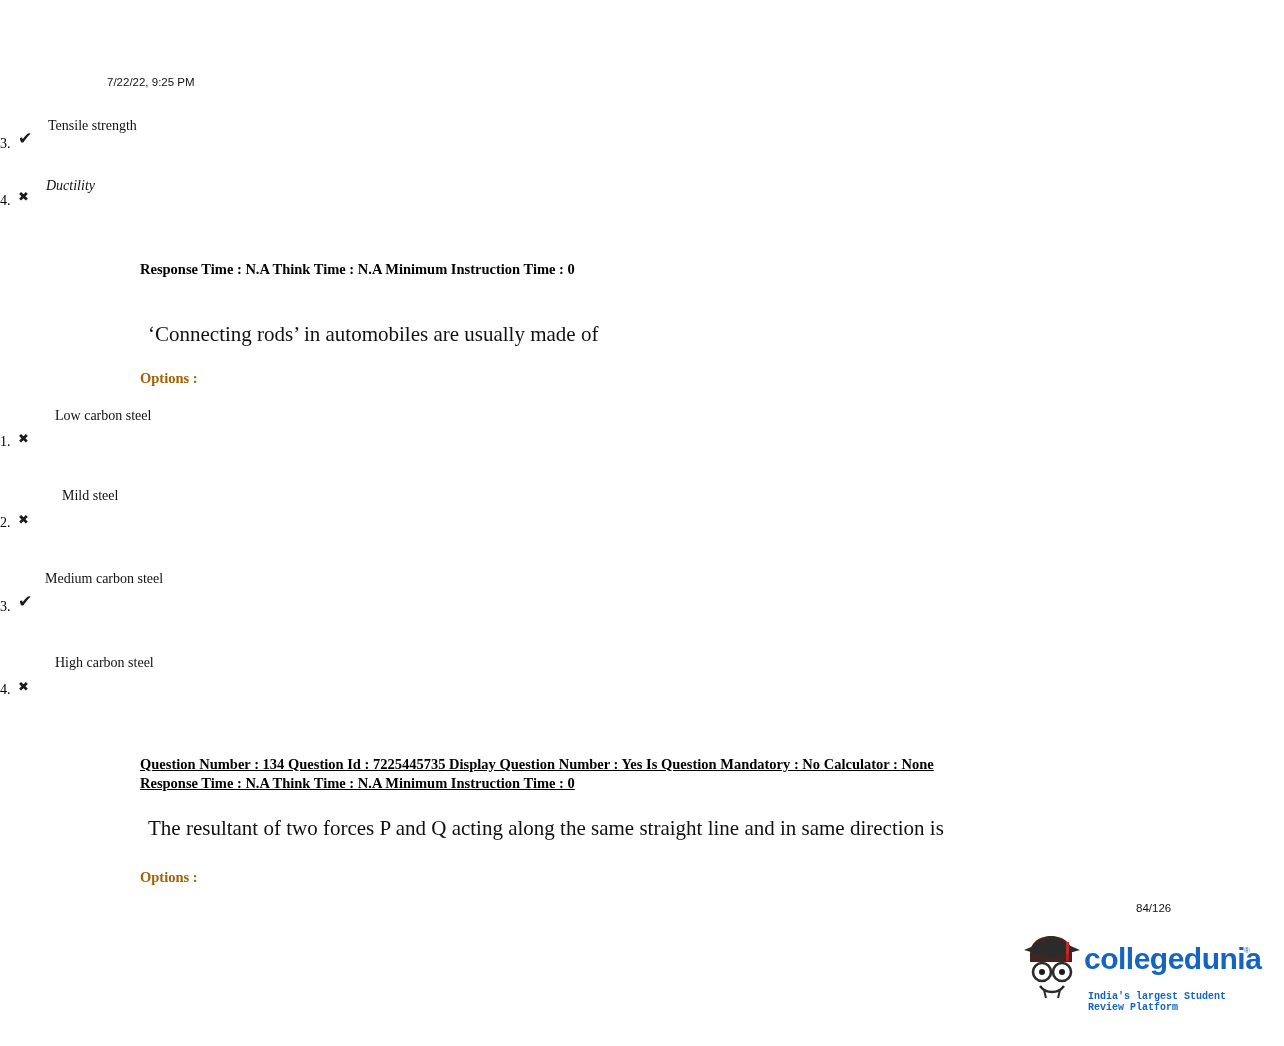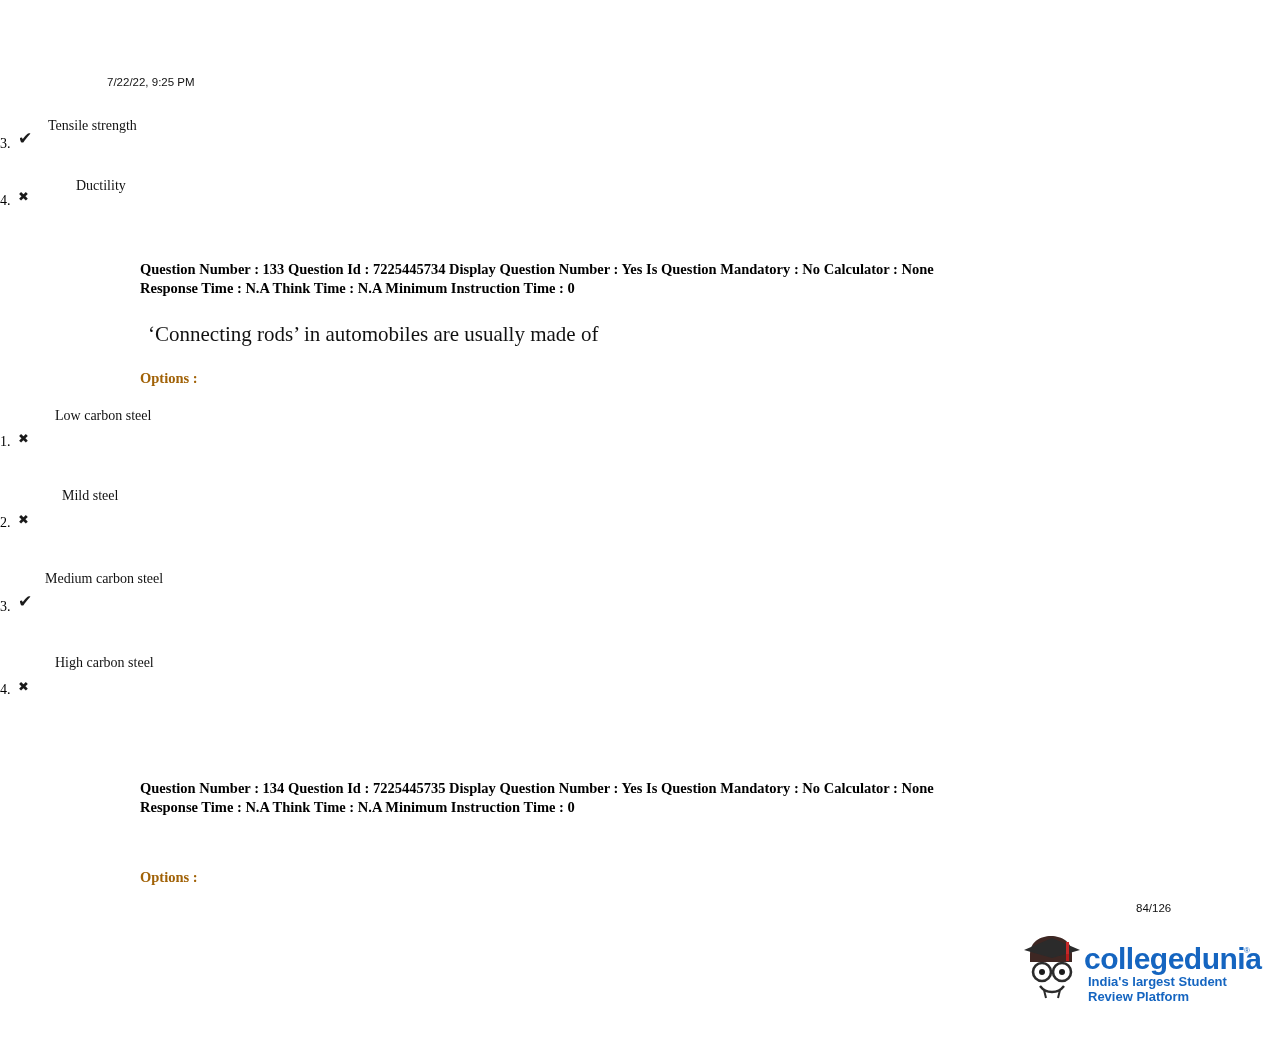--- a/index.html
+++ b/index.html
@@ -128,23 +128,23 @@
     position: absolute;
     left: 222px;
     top: 18px;
     font-family: "Liberation Sans", sans-serif;
     font-size: 8px;
     color: #1565c0;
   }
   .logo-tag {
     position: absolute;
     left: 66px;
-    top: 46px;
-    font-family: Liberation Sans, sans-serif;
-    font-size: 13px;
+    top: 63px;
+    font-family: Liberation Mono, monospace;
+    font-size: 10px;
     font-weight: bold;
     color: #1565c0;
   }
   .logo-mark {
     position: absolute;
     left: 0;
     top: 0;
     width: 60px;
     height: 74px;
   }
@@ -158,25 +158,24 @@
 
   <div class="option" style="top:122px;">
     <span class="num" style="top:14px;">3.</span>
     <span class="mark tick" style="top:8px;">✔</span>
     <span class="otext" style="top:-4px;left:48px;">Tensile strength</span>
   </div>
 
   <div class="option" style="top:180px;">
     <span class="num" style="top:13px;">4.</span>
     <span class="mark cross" style="top:10px;">✖</span>
-    <span class="otext" style="top:-2px;left:76px;">Ductility</span>
+    <span class="otext" style="top:-2px;left:46px;font-style:italic;">Ductility</span>
   </div>
 
   <div class="qmeta" style="top:260px;">
-    <div>Question Number : 133 Question Id : 7225445734 Display Question Number : Yes Is Question Mandatory : No Calculator : None</div>
     <div>Response Time : N.A Think Time : N.A Minimum Instruction Time : 0</div>
   </div>
 
   <div class="qtext" style="top:322px;">‘Connecting rods’ in automobiles are usually made of</div>
 
   <div class="options-label" style="top:370px;">Options :</div>
 
   <div class="option" style="top:420px;">
     <span class="num" style="top:14px;">1.</span>
     <span class="mark cross" style="top:12px;">✖</span>
@@ -194,25 +193,26 @@
     <span class="mark tick" style="top:8px;">✔</span>
     <span class="otext" style="top:-14px;left:45px;">Medium carbon steel</span>
   </div>
 
   <div class="option" style="top:668px;">
     <span class="num" style="top:14px;">4.</span>
     <span class="mark cross" style="top:12px;">✖</span>
     <span class="otext" style="top:-13px;left:55px;">High carbon steel</span>
   </div>
 
-  <div class="qmeta" style="top:779px;">
+  <div class="qmeta" style="top:755px;text-decoration:underline;">
     <div>Question Number : 134 Question Id : 7225445735 Display Question Number : Yes Is Question Mandatory : No Calculator : None</div>
     <div>Response Time : N.A Think Time : N.A Minimum Instruction Time : 0</div>
   </div>
 
+  <div class="qtext" style="top:816px;">The resultant of two forces P and Q acting along the same straight line and in same direction is</div>
 
   <div class="options-label" style="top:869px;">Options :</div>
 
   <div class="page-number">84/126</div>
 
   <div class="logo">
     <svg class="logo-mark" viewBox="0 0 60 74">
       <path d="M8 26 C8 14, 18 8, 29 8 C40 8, 50 14, 50 26 L50 34 L8 34 Z" fill="#3e2723"></path>
       <path d="M2 22 L30 10 L58 22 L30 30 Z" fill="#2b2b2b"></path>
       <rect x="44" y="14" width="3" height="14" fill="#c62828"></rect>

